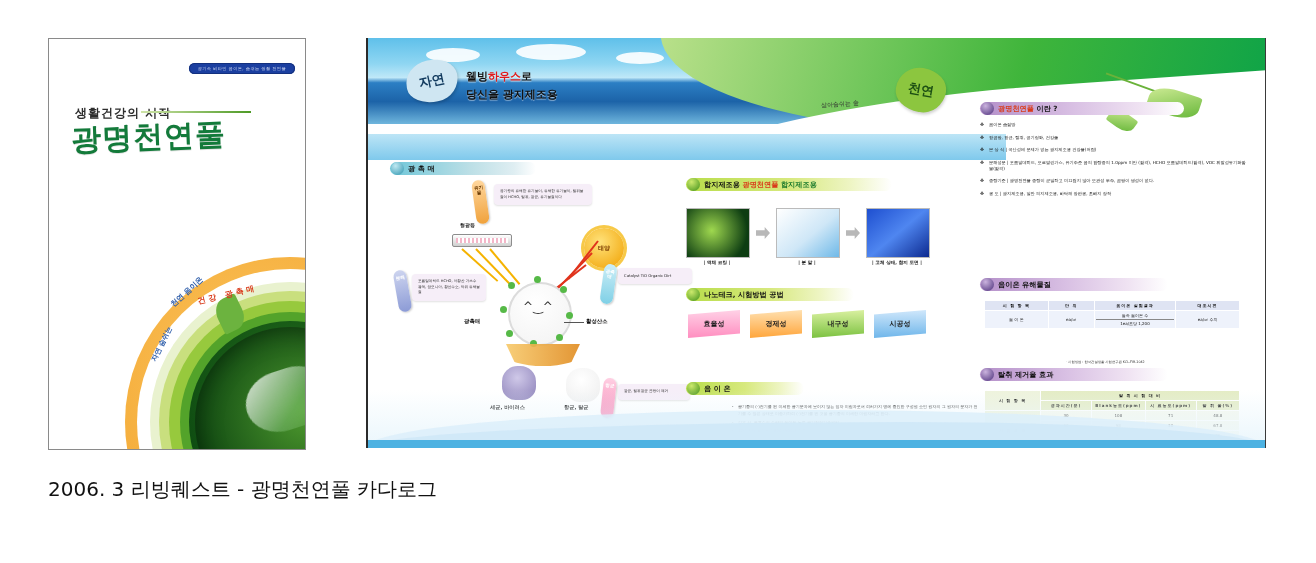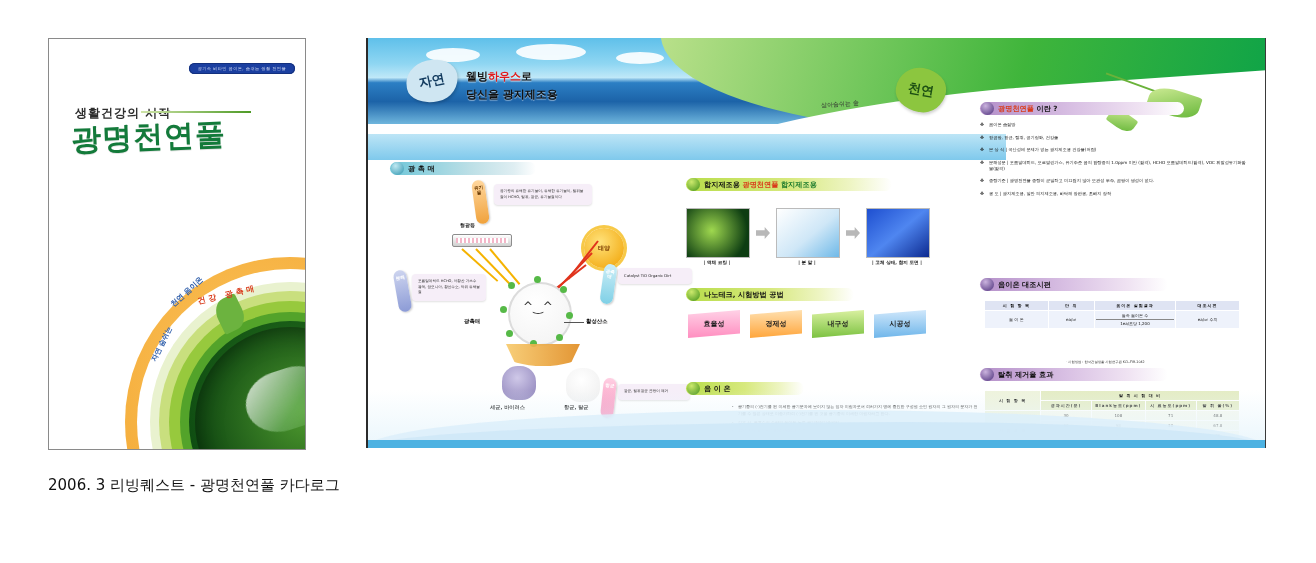--- a/index.html
+++ b/index.html
@@ -168,21 +168,21 @@
   #t2 tbody td{background:#f6f8ec;}
 
   
   .wave{position:absolute;left:0;width:900px;}
   #w1{top:352px;height:58px;background:linear-gradient(to bottom,rgba(255,255,255,0),#eaf6fc);}
   #w2{top:372px;height:38px;background:#dceffa;border-radius:50% 50% 0 0/100% 100% 0 0;opacity:.85;}
   #w3{top:384px;height:26px;background:#cfe8f7;border-radius:60% 40% 0 0/100% 100% 0 0;opacity:.9;}
   #w4{top:402px;height:8px;background:#4db2e2;}
 
   
-  #caption{position:absolute;left:48px;top:474px;font-size:15px;line-height:1.55;color:#111;}
+  #caption{position:absolute;left:48px;top:474px;font-size:20px;line-height:1.55;color:#111;}
 </style>
 </head>
 <body>
 
 <div id="cover">
   <div id="cover-badge">공기속 비타민 음이온, 숨쉬는 생활 천연풀</div>
   <div id="cover-sub">생활건강의 시작</div>
   <div id="cover-rule"></div>
   <div id="cover-title">광명천연풀</div>
 
@@ -358,21 +358,21 @@
         <span class="txt">중량기준 | 광명천연풀 중량이 균일하고 미끄럽지 않아 보관성 우수, 곰팡이 생성이 없다.</span>
       </div>
     <div class="row">
         <span class="star">※</span>
         <span class="txt">용    도 | 광지제조용, 일반 의지제조용, 바닥재 장판용, 초배지 장착</span>
       </div>
   </div>
 
   <div class="sec sec-purple" style="left:614px;top:240px;width:170px;">
     <span class="dot"></span>
-    <span>음이온 대조시편</span>
+    <span>음이온 유해물질</span>
   </div>
   <table class="t" id="t1">
     <thead>
         <tr>
       <th style="width:25%">시 험 항 목</th>
       <th style="width:18%">단    위</th>
       <th style="width:32%">음이온 실험결과</th>
       <th style="width:25%">대조시편</th>
     </tr>
       </thead>

